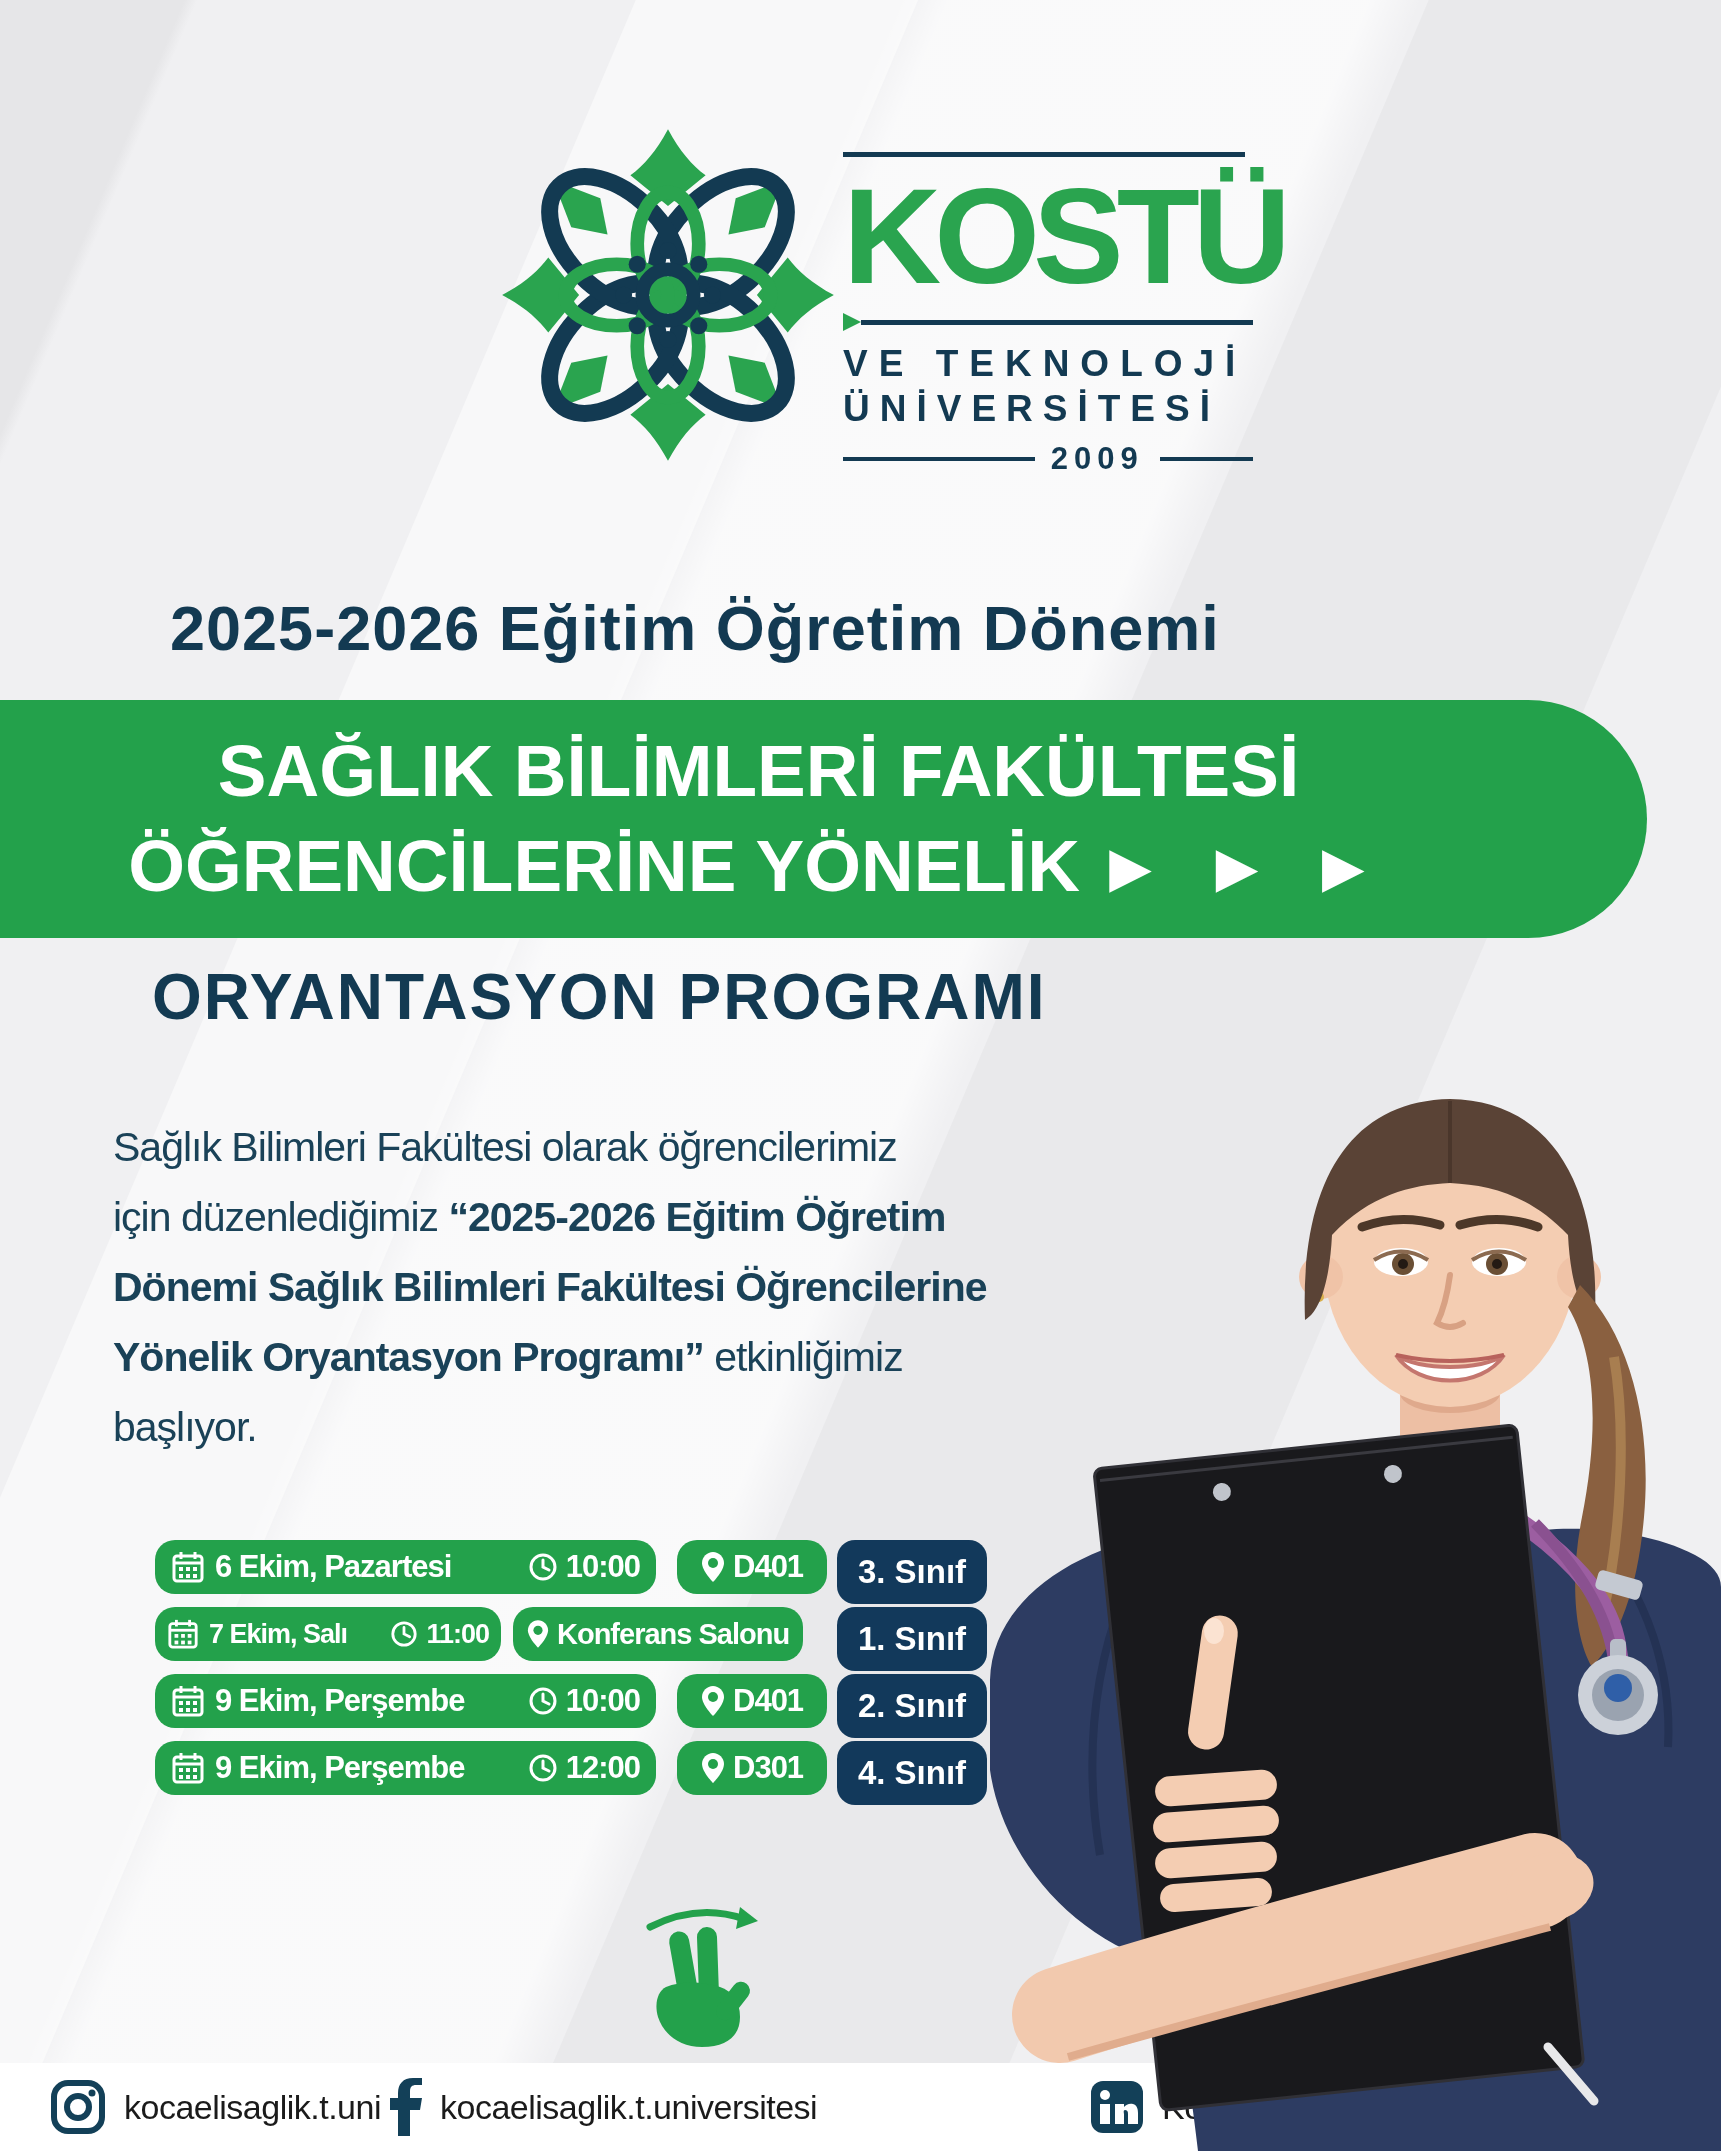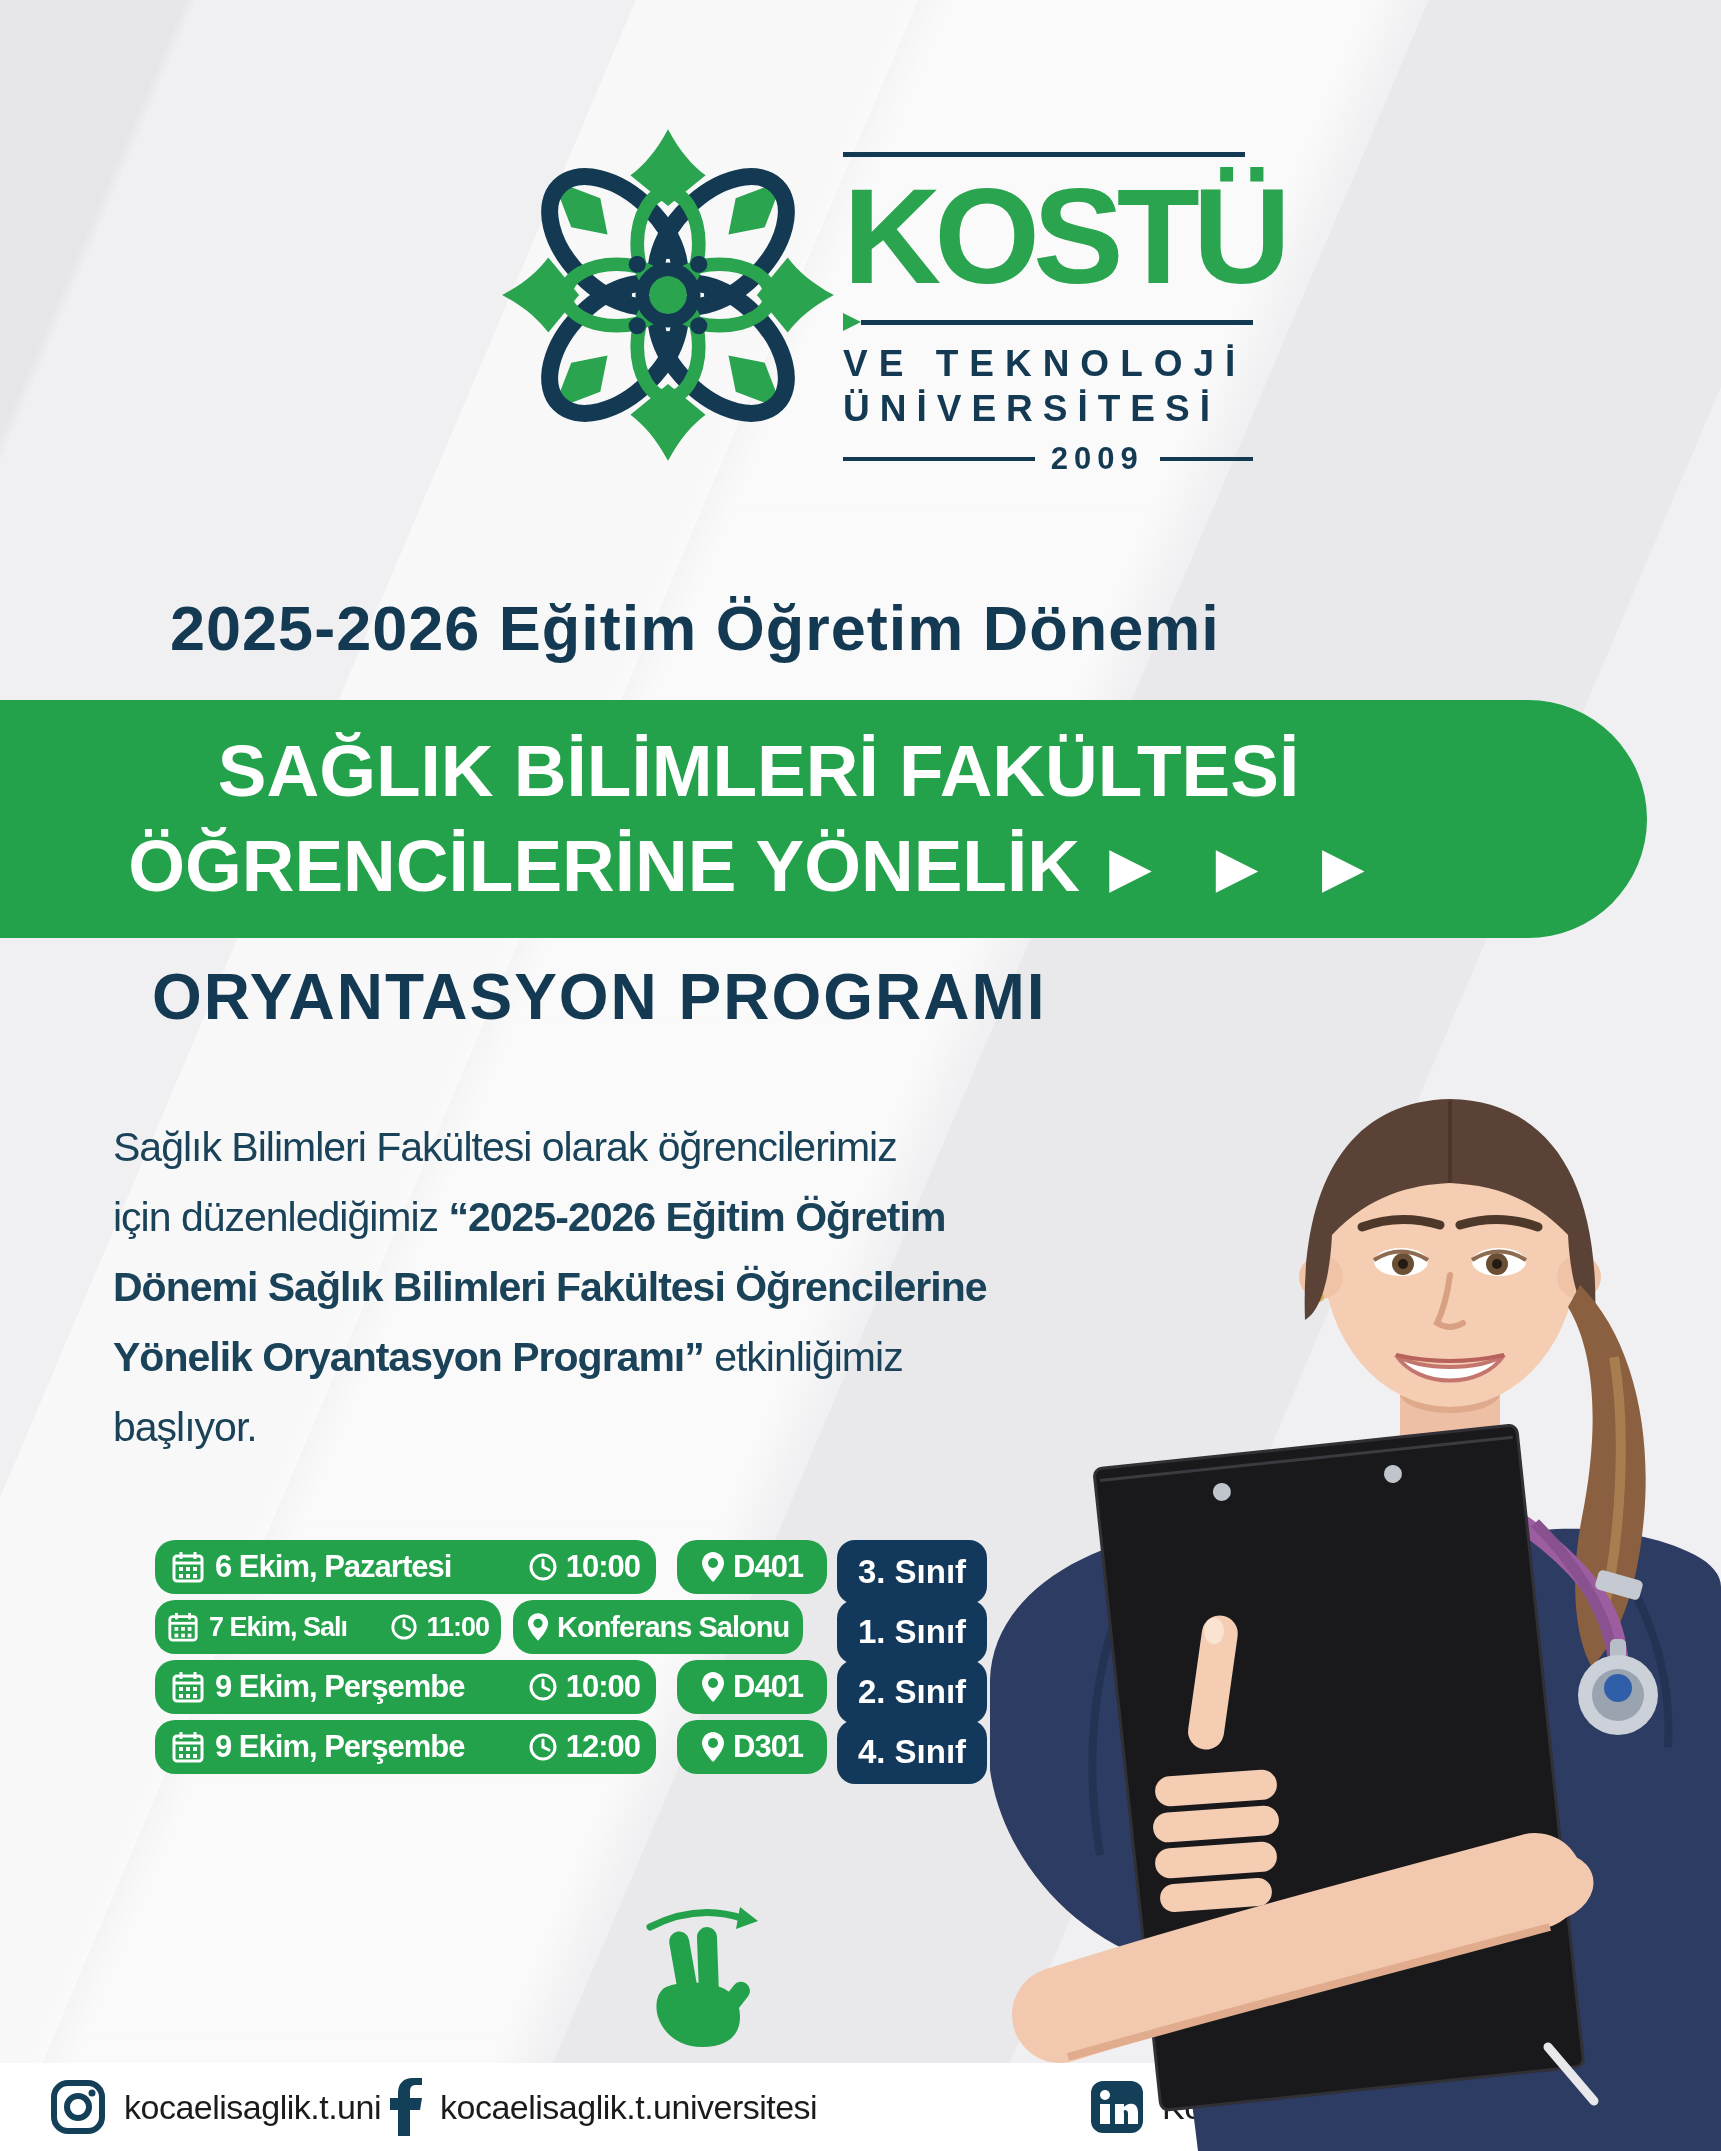--- a/index.html
+++ b/index.html
@@ -38,21 +38,21 @@
   .banner-arrows{font-size:52px;letter-spacing:26px;margin-left:30px;vertical-align:6px;}
   .program-title{position:absolute;left:152px;top:960px;margin:0;font-size:64px;font-weight:800;color:#133A52;letter-spacing:2px;white-space:nowrap;}
 
   
   .intro{position:absolute;left:113px;top:1112px;color:#1A4258;font-size:41px;letter-spacing:-1px;line-height:70px;}
   .intro div{white-space:nowrap;}
   .intro b{font-weight:700;margin-top:8px;}
 
   
   .schedule{position:absolute;left:155px;top:1540px;width:1000px;}
-  .srow{position:relative;display:flex;gap:21px;height:54px;margin-bottom:6px;}
+  .srow{position:relative;display:flex;gap:21px;height:54px;margin-bottom:13px;}
   .pill{background:#23A14B;border-radius:20px;color:#fff;display:flex;align-items:center;box-sizing:border-box;}
   .pill-date{width:501px;font-size:31px;font-weight:700;letter-spacing:-1px;padding:0 16px;}
   .pill-date .date-label{margin-left:10px;white-space:nowrap;}
   .timegrp{display:flex;align-items:center;margin-left:auto;gap:8px;white-space:nowrap;}
   .pill-loc{font-size:31px;font-weight:700;letter-spacing:-1px;padding:16px 24px;justify-content:center;gap:8px;white-space:nowrap;}
   .pill-class{position:absolute;left:682px;top:0;width:150px;height:64px;background:#12395B;border-radius:18px;
     color:#fff;font-size:33px;font-weight:700;display:flex;align-items:center;justify-content:center;white-space:nowrap;}
   .r2 .pill-date{width:346px;font-size:27px;padding:0 12px;}
   .r2{gap:12px;}
   .r2 .pill-loc{font-size:29px;padding:0 14px;}

